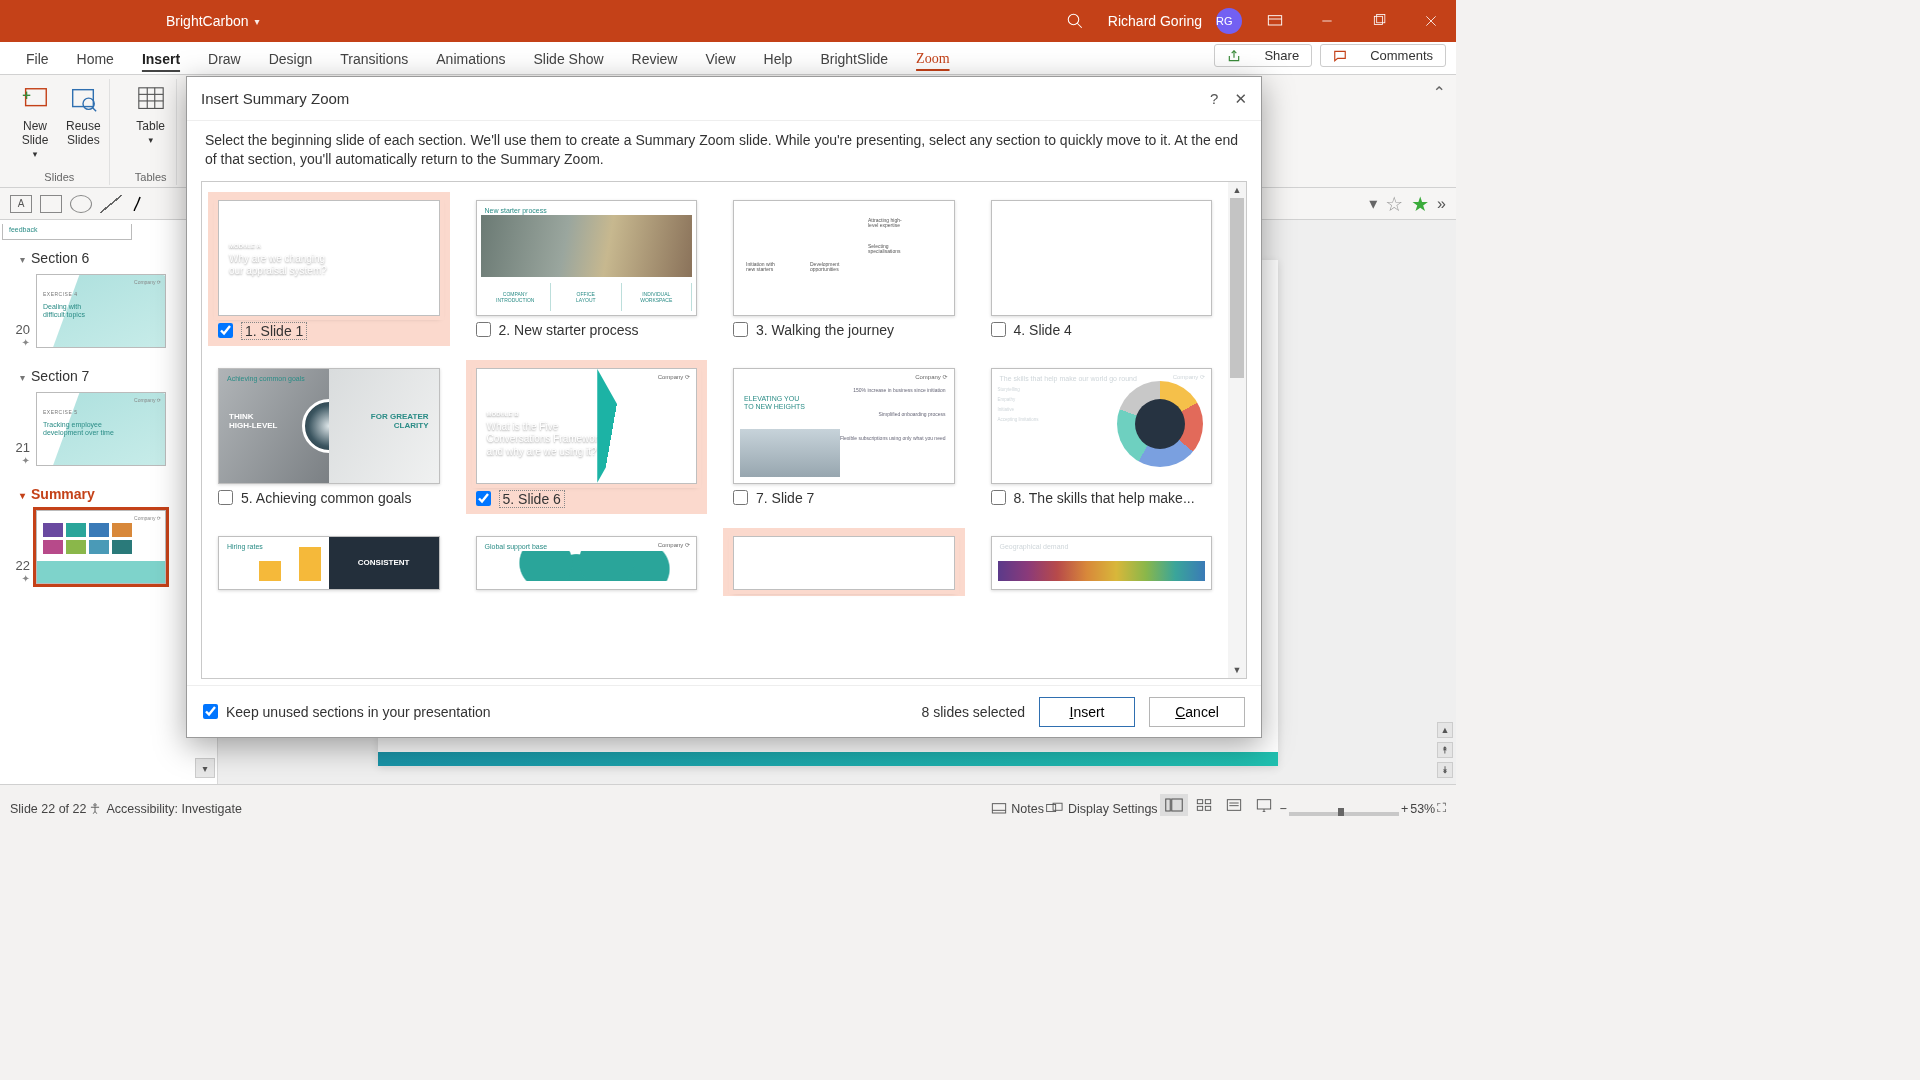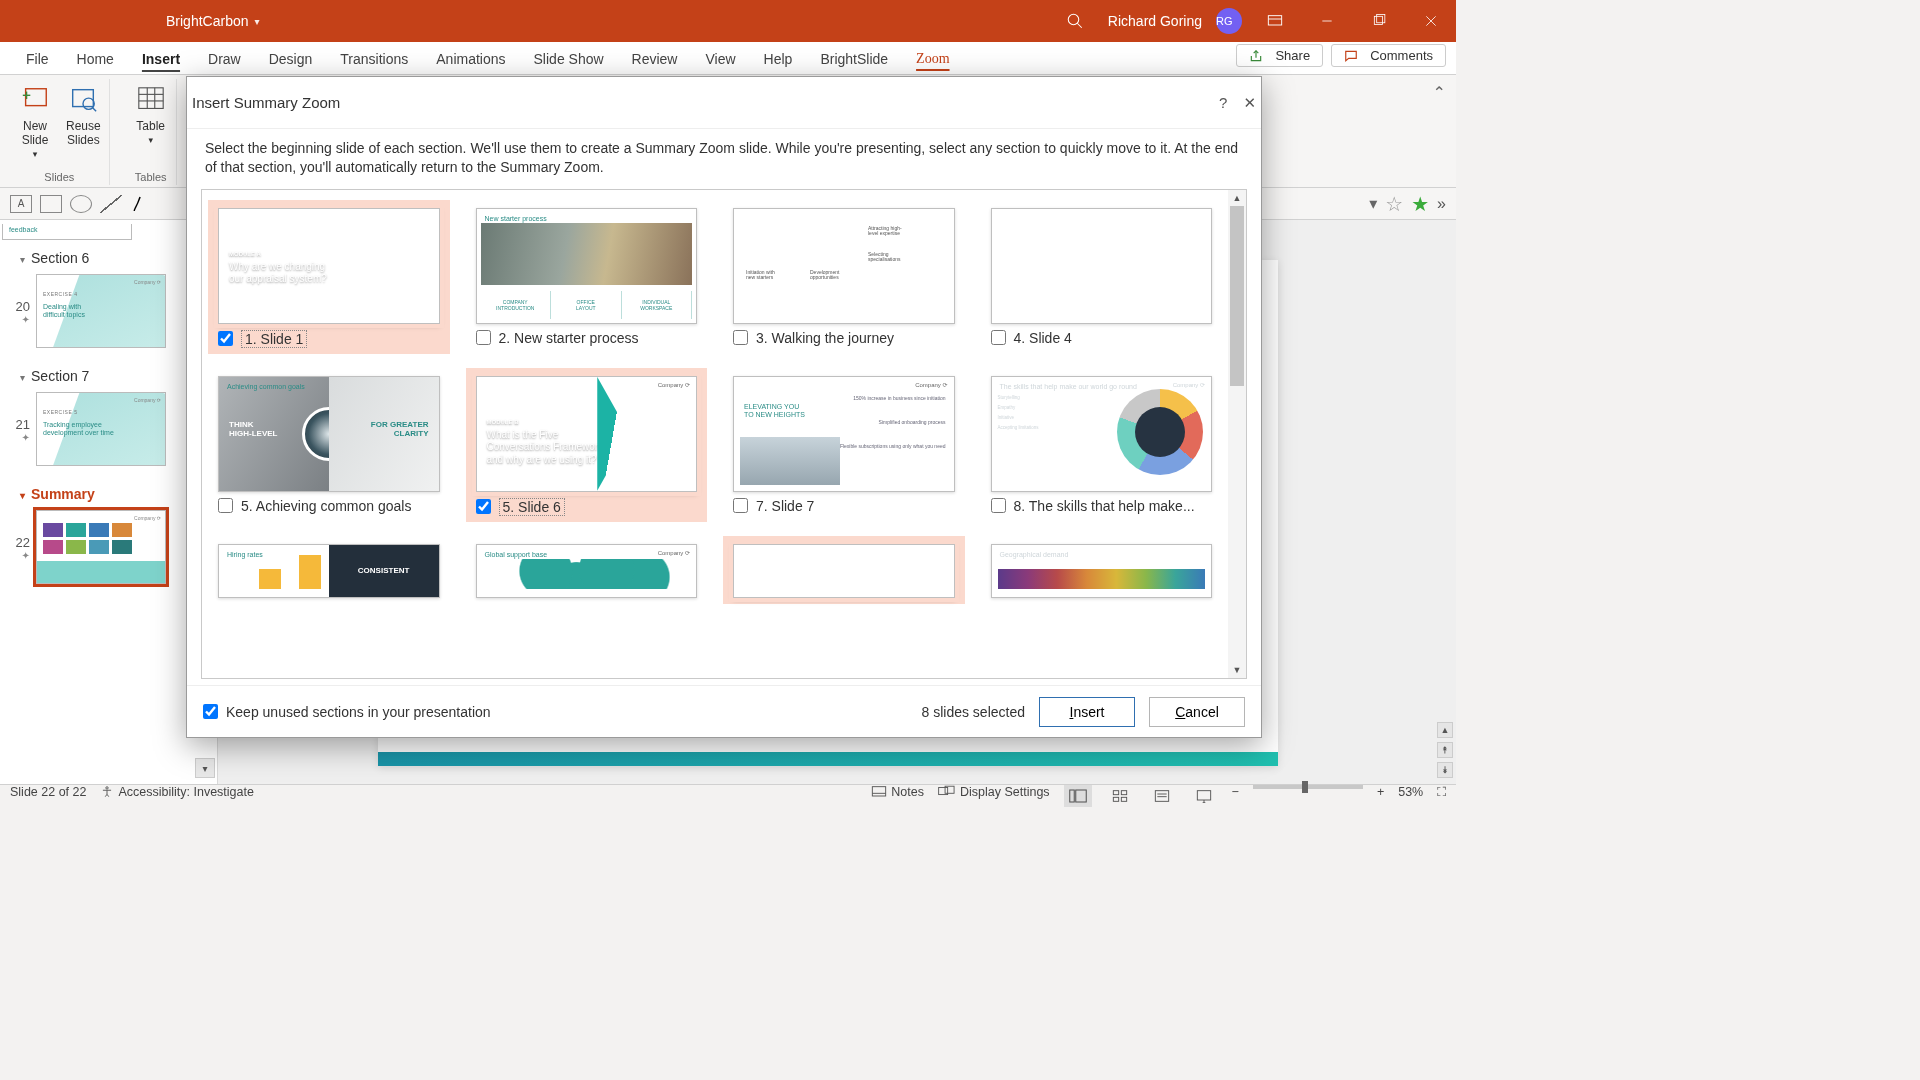--- a/index.html
+++ b/index.html
@@ -14,21 +14,21 @@
 .titlebar .icon-btn { width: 38px; height: 42px; display:flex; align-items:center; justify-content:center; cursor:pointer;}
 .titlebar svg { stroke:#fff; fill:none; stroke-width:1.4; }
 .titlebar .avatar { width:26px; height:26px; border-radius:50%; background:#7360f2; display:flex; align-items:center; justify-content:flex-start; font-size:11px; color:#fff; }
 
 
 .ribbon-tabs { height: 33px; background: #fff; display:flex; align-items:flex-end; padding: 0 12px; border-bottom:1px solid #d1d1d1; position:relative;}
 .ribbon-tabs .tab { padding: 6px 14px 7px; font-size:14px; color:#444; cursor:pointer; }
 .ribbon-tabs .tab.active { color:#c44118; font-weight:400; text-decoration: underline; text-underline-offset: 6px; text-decoration-thickness: 2px; font-family: Liberation Serif, serif;}
 .ribbon-tabs .tab.insert { font-weight:600; color:#222; text-decoration: underline; text-underline-offset: 6px; text-decoration-thickness:2px; text-decoration-color:#444;}
 .ribbon-tabs .right-tabs { position:absolute; right:10px; top:2px; display:flex; gap:8px;}
-.ribbon-tabs .pill { border:1px solid #ccc; border-radius:3px; padding:3px 12px; font-size:13px; color:#333; display:flex; align-items:center; gap:12px; cursor:pointer;}
+.ribbon-tabs .pill { border:1px solid #ccc; border-radius:3px; padding:3px 12px; font-size:13px; color:#333; display:flex; align-items:center; gap:23px; cursor:pointer;}
 .ribbon-tabs .pill .ic { width:14px; height:14px; display:inline-block;}
 
 
 .ribbon { height: 113px; background:#f6f5f4; border-bottom:1px solid #d1d1d1; display:flex; padding:4px 10px 2px; gap:16px; position:relative;}
 .ribbon .group { display:flex; flex-direction:column; align-items:center; justify-content:space-between; padding:2px 4px 2px; border-right:1px solid #e0e0e0;}
 .ribbon .group .btns { display:flex; gap:6px; }
 .ribbon .bigbtn { display:flex; flex-direction:column; align-items:center; gap:2px; font-size:12px; color:#333; cursor:pointer; padding:2px 4px;}
 .ribbon .bigbtn .bic { width:34px; height:34px; display:flex; align-items:center; justify-content:center;}
 .ribbon .group-label { font-size:11px; color:#666; padding-top:2px;}
 .ribbon .collapse-chev { position:absolute; right:10px; top:8px; cursor:pointer; color:#666;}
@@ -41,48 +41,48 @@
 .shape-row .shape.line { border:none; background:linear-gradient(to bottom right, transparent 47%, #666 47%, #666 53%, transparent 53%);}
 .shape-row .star { color:#3bab3b; font-size:20px;}
 .shape-row .more { margin-left:auto; color:#555; cursor:pointer; font-size:16px;}
 
 
 .slide-panel { position:absolute; left:0; top:220px; width:218px; bottom:32px; background:#fff; border-right:1px solid #d9d9d9; overflow:hidden; padding:4px 6px 4px 2px;}
 .slide-panel .section-header { display:flex; align-items:center; gap:6px; font-size:14px; color:#333; padding:10px 4px 6px 18px; cursor:pointer;}
 .slide-panel .section-header.summary { color:#c44118; font-weight:600;}
 .slide-panel .section-header .tri::before { content:"▾"; font-size:10px; color:#777; }
 .slide-panel .section-header.summary .tri::before { color:#c44118;}
-.slide-panel .slide-row { display:flex; align-items:center; gap:6px; padding:2px 4px 10px 4px;}
+.slide-panel .slide-row { display:flex; align-items:flex-end; gap:6px; padding:2px 4px 10px 4px;}
 .slide-panel .slide-row .num { width:24px; text-align:right; font-size:13px; color:#555; padding-top:2px;}
 .slide-panel .slide-row .star-anim { font-size:10px; color:#888; }
 .slide-panel .thumb { width:130px; height:74px; background:#fff; border:1px solid #bbb; position:relative; overflow:hidden;}
 .slide-panel .thumb.active { outline:3px solid #c44118; }
 .slide-panel .thumb .tri-shape { position:absolute; right:-20px; top:-10px; width:120px; height:120px; background:linear-gradient(135deg,#2fb0aa 0%, #8edcd4 100%); transform:rotate(20deg); opacity:.4;}
 .slide-panel .thumb .txt { position:absolute; left:6px; top:28px; font-size:7px; color:#2a8c86; line-height:1.2; max-width:90px;}
 .slide-panel .thumb .tag { position:absolute; left:6px; top:16px; font-size:5px; color:#777; letter-spacing:.5px;}
 .slide-panel .thumb .logo { position:absolute; right:4px; top:4px; font-size:5px; color:#888;}
 .slide-panel .thumb.cut { height:16px; border-top:none;}
 .slide-panel .dropdown-scroll { position:absolute; bottom:6px; right:2px; width:20px; height:20px; background:#e8e8e8; border:1px solid #ccc; display:flex; align-items:center; justify-content:center; font-size:10px; color:#555; cursor:pointer;}
 
 
 .slide-area { position:absolute; left:218px; right:0; top:220px; bottom:32px; background:#efefef; overflow:hidden;}
 .slide-area .slide-canvas { position:absolute; left:160px; top:40px; width:900px; height:506px; background:#fff; box-shadow:0 2px 8px rgba(0,0,0,.1);}
 .slide-area .slide-canvas .footer-bar { position:absolute; bottom:0; left:0; right:0; height:14px; background:linear-gradient(90deg,#1994a8,#20c0b0);}
 .slide-area .vscroll { position:absolute; right:2px; top:0; bottom:0; width:18px; display:flex; flex-direction:column; align-items:center; justify-content:flex-end; gap:4px; padding-bottom:6px;}
 .slide-area .vscroll .sbtn { width:16px; height:16px; background:#e5e5e5; border:1px solid #ccc; font-size:9px; display:flex; align-items:center; justify-content:center; cursor:pointer; color:#555;}
 
 
-.statusbar { position:absolute; left:0; right:0; bottom:0; height:32px; background:#f3f2f1; border-top:1px solid #d0d0d0; display:flex; align-items:flex-start; font-size:12.5px; color:#444; padding:0 10px; gap:14px;}
+.statusbar { position:absolute; left:0; right:0; bottom:0; height:32px; background:#f3f2f1; border-top:1px solid #d0d0d0; display:flex; align-items:flex-end; font-size:12.5px; color:#444; padding:0 10px; gap:2px;}
 .statusbar .spacer { flex:1;}
 .statusbar .viewbtn { width:28px; height:22px; display:flex; align-items:center; justify-content:center; cursor:pointer; color:#555;}
 .statusbar .viewbtn.active { background:#ddd;}
 .statusbar .zoom-slider { width:110px; height:4px; background:#c8c8c8; position:relative; }
 .statusbar .zoom-slider .zthumb { position:absolute; left:45%; top:-4px; width:6px; height:12px; background:#666;}
 .dialog { position:absolute; left:186px; top:76px; width:1076px; height:662px; background:#fff; border:1px solid #9a9a9a; box-shadow:0 8px 30px rgba(0,0,0,.35); display:flex; flex-direction:column;}
-.dialog .dtitle { height:52px; display:flex; align-items:center; padding:0 5px; font-size:15px; color:#333; border-bottom:1px solid #eee;}
+.dialog .dtitle { height:44px; display:flex; align-items:center; padding:0 14px; font-size:15px; color:#333; border-bottom:1px solid #eee;}
 .dialog .dtitle .dright { margin-left:auto; display:flex; gap:16px; color:#555;}
 .dialog .dtitle .dright span { cursor:pointer; font-size:15px;}
 .dialog .ddesc { padding:10px 18px 12px; font-size:14px; color:#333; line-height:1.35;}
 .dialog .gridwrap { flex:1; margin:0 14px 6px; border:1px solid #c9c9c9; position:relative; overflow:hidden;}
 .dialog .grid-scroll { position:absolute; right:0; top:0; bottom:0; width:18px; background:#f4f4f4;}
 .dialog .grid-scroll .gs-btn { height:16px; display:flex; align-items:center; justify-content:center; font-size:9px; color:#555; cursor:pointer;}
 .dialog .grid-scroll .gs-track { position:absolute; top:16px; bottom:16px; left:2px; right:2px;}
 .dialog .grid-scroll .gs-thumb { position:absolute; top:0; height:180px; left:0; right:0; background:#c4c4c4;}
 
 .dialog .grid { position:absolute; left:0; right:18px; top:0; bottom:0; padding:10px 6px; display:grid; grid-template-columns: repeat(4, 1fr); gap:14px 16px; align-content:start; overflow:hidden;}

